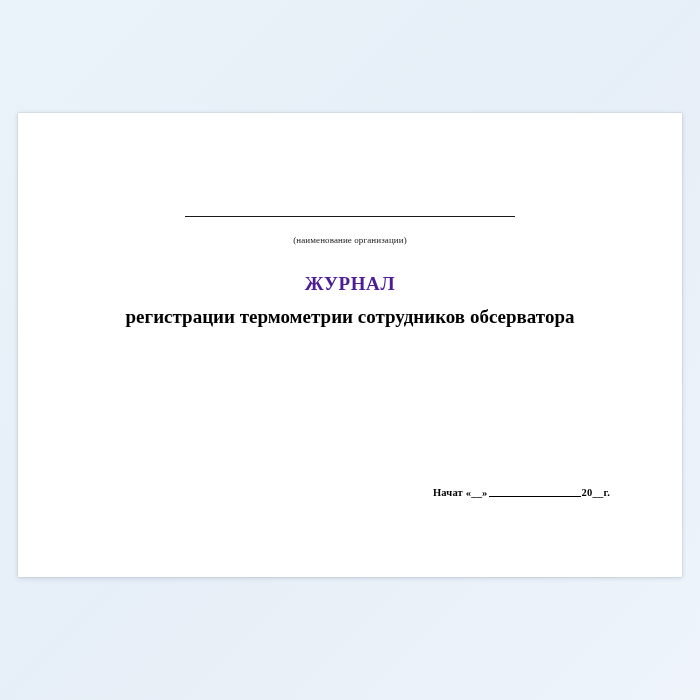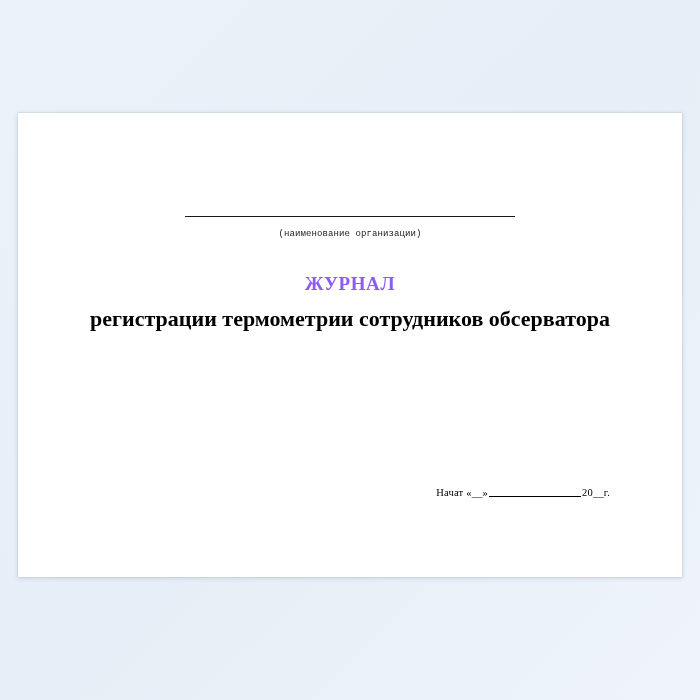--- a/index.html
+++ b/index.html
@@ -41,54 +41,53 @@
     display: block;
     margin: 0 auto;
     width: 330px;
     border-bottom: 1px solid #1a1a1a;
     height: 1px;
     font-size: 0;
     line-height: 0;
   }
   .org-caption {
     display: block;
-    margin-top: 12px;
+    margin-top: 18px;
     font-size: 9px;
     color: #1a1a1a;
     letter-spacing: 0.1px;
-    font-family: Liberation Mono, monospace;
   }
   .title-block {
     position: absolute;
     left: 0;
     top: 160px;
     width: 100%;
     text-align: center;
   }
   .title-main {
     font-size: 19px;
     font-weight: bold;
-    color: #8b5cf6;
+    color: #4c1d95;
     letter-spacing: 0.6px;
     line-height: 1.2;
   }
   .title-sub {
     margin-top: 10px;
-    font-size: 22px;
+    font-size: 19px;
     font-weight: bold;
     color: #000000;
     line-height: 1.2;
   }
   .dates-block {
     position: absolute;
     right: 72px;
     top: 370px;
     text-align: right;
     font-size: 10.5px;
-    font-weight: normal;
+    font-weight: bold;
     color: #000000;
   }
   .date-line {
     white-space: nowrap;
     line-height: 1.9;
   }
   .date-label {
     letter-spacing: 0.2px;
   }
   .date-fill {

